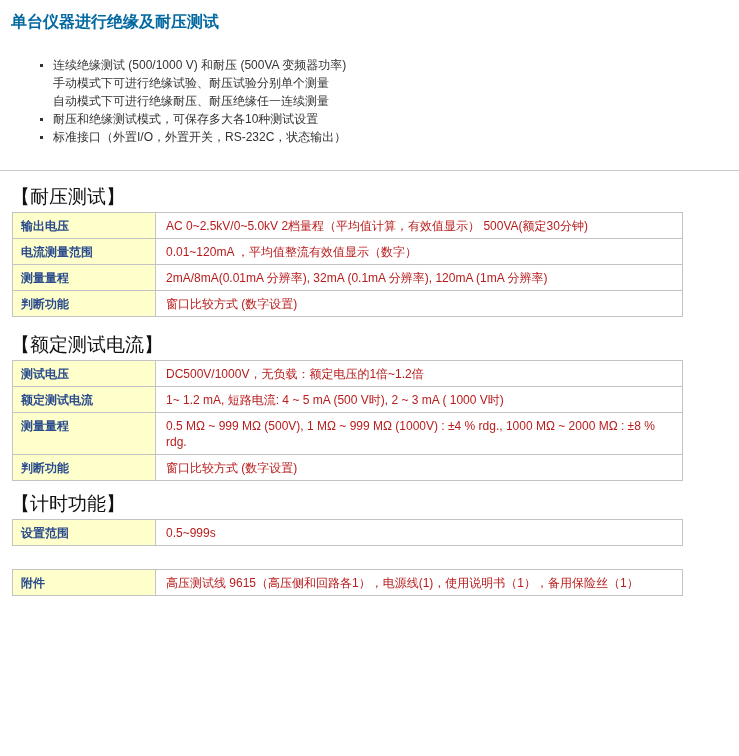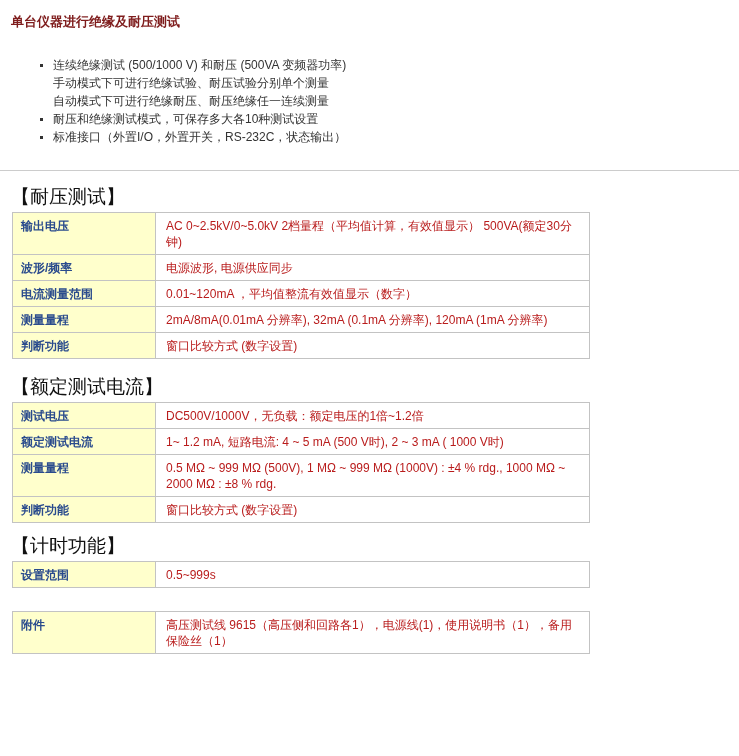--- a/index.html
+++ b/index.html
@@ -10,24 +10,24 @@
   body {
     width: 739px;
     height: 756px;
     overflow: hidden;
     font-family: "Liberation Sans", "DejaVu Sans", sans-serif;
     font-size: 12px;
     color: #333333;
   }
   .page-title {
     margin: 13px 0 0 11px;
-    font-size: 13px;
+    font-size: 16px;
     line-height: 18px;
     font-weight: bold;
-    color: #7f1d1d;
+    color: #0369a1;
   }
   .feature-list {
     list-style: none;
     margin: 25px 0 0 40px;
     padding: 0;
   }
   .feature-list li {
     position: relative;
     padding-left: 13px;
   }
@@ -51,21 +51,21 @@
   .section-header {
     margin: 18px 0 0 11px;
     font-size: 19px;
     line-height: 15px;
     font-weight: normal;
     color: #111111;
   }
   .spec-table {
     border-collapse: collapse;
     margin: 8px 0 0 12px;
-    width: 578px;
+    width: 671px;
     table-layout: fixed;
     font-size: 12px;
   }
   .spec-table td {
     border: 1px solid #c3c3c3;
     vertical-align: top;
     line-height: 16px;
   }
   .spec-table td.label {
     width: 126px;
@@ -115,24 +115,20 @@
   <hr class="rule">
 
   <div class="section-header">【耐压测试】</div>
   <table class="spec-table">
     <tbody>
       <tr>
         <td class="label">输出电压</td>
         <td class="value">AC 0~2.5kV/0~5.0kV 2档量程（平均值计算，有效值显示） 500VA(额定30分钟)</td>
       </tr>
       <tr>
-        <td class="label">波形/频率</td>
-        <td class="value">电源波形, 电源供应同步</td>
-      </tr>
-      <tr>
         <td class="label">电流测量范围</td>
         <td class="value">0.01~120mA ，平均值整流有效值显示（数字）</td>
       </tr>
       <tr>
         <td class="label">测量量程</td>
         <td class="value">2mA/8mA(0.01mA 分辨率), 32mA (0.1mA 分辨率), 120mA (1mA 分辨率)</td>
       </tr>
       <tr>
         <td class="label">判断功能</td>
         <td class="value">窗口比较方式 (数字设置)</td>

